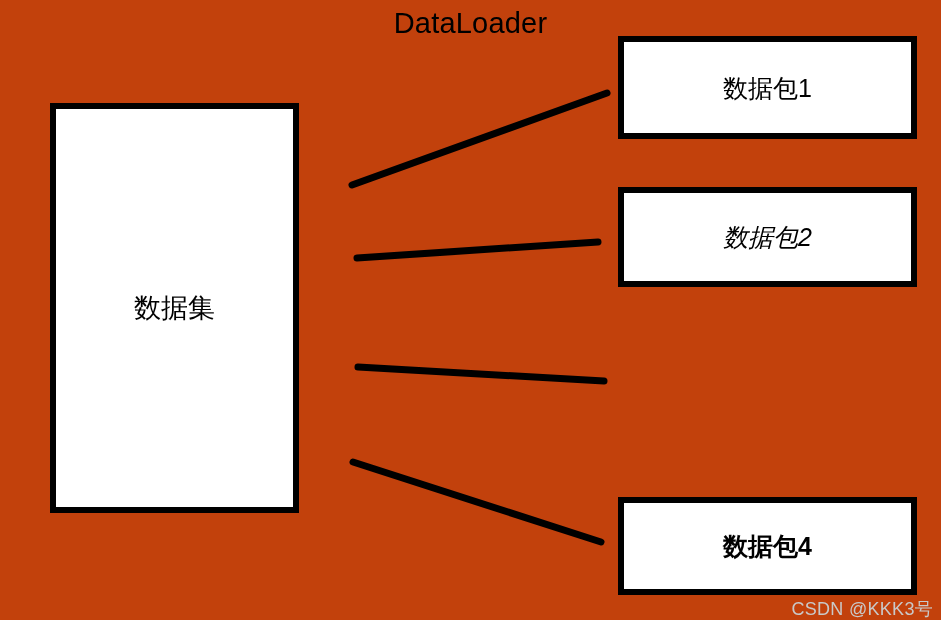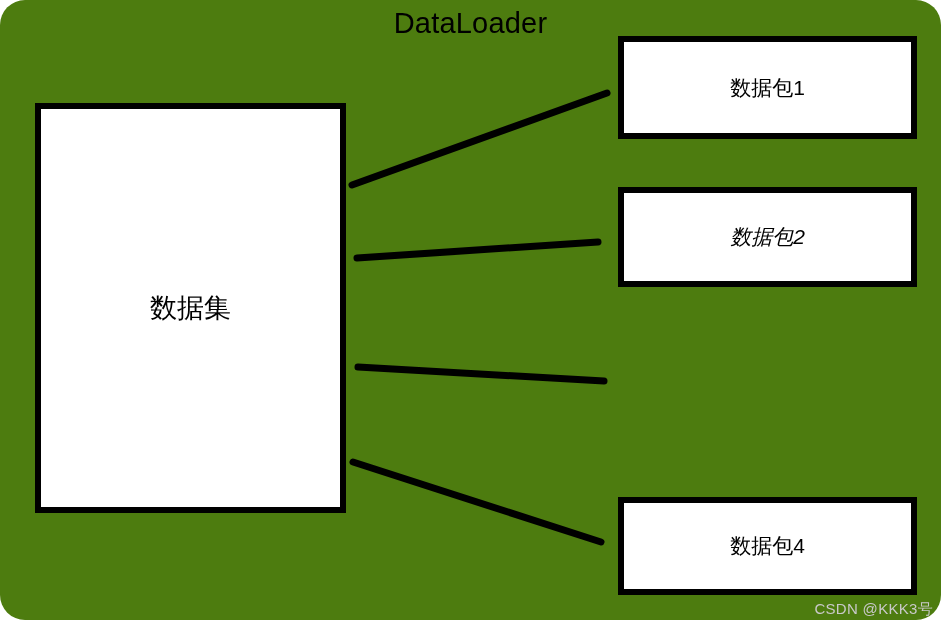--- a/index.html
+++ b/index.html
@@ -8,23 +8,22 @@
     padding: 0;
     background: #ffffff;
   }
   body {
     font-family: "Liberation Sans", "DejaVu Sans", sans-serif;
   }
   #canvas {
     position: relative;
     width: 941px;
     height: 620px;
-    background: #4d7c0f;
+    background: #c2410c;
     overflow: hidden;
-    border-radius: 25px;
   }
 
   
   .diagram-title {
     position: absolute;
     left: 0;
     top: 6px;
     width: 941px;
     text-align: center;
     font-size: 29px;
@@ -42,45 +41,45 @@
     background: #ffffff;
     border: 6px solid #000000;
     display: flex;
     align-items: center;
     justify-content: center;
     color: #000000;
   }
 
   
   .dataset-box {
-    left: 35px;
+    left: 50px;
     top: 103px;
-    width: 311px;
+    width: 249px;
     height: 410px;
   }
   .dataset-label {
     font-size: 27px;
     line-height: 32px;
     white-space: nowrap;
   }
 
   
   .packet-box {
     left: 618px;
     width: 299px;
   }
   .packet-label {
-    font-size: 21px;
+    font-size: 25px;
     line-height: 32px;
     white-space: nowrap;
   }
   .packet-1 { top: 36px;  height: 103px; }
   .packet-2 { top: 187px; height: 100px; font-style: italic; }
   .packet-3 { top: 337px; height: 101px; }
-  .packet-4 { top: 497px; height: 98px;  }
+  .packet-4 { top: 497px; height: 98px; font-weight: bold;  }
 
   
   .connector-layer {
     position: absolute;
     left: 0;
     top: 0;
     width: 941px;
     height: 620px;
     pointer-events: none;
   }
@@ -89,21 +88,21 @@
     stroke-width: 7;
     stroke-linecap: round;
     fill: none;
   }
 
   
   .watermark {
     position: absolute;
     right: 8px;
     bottom: 3px;
-    font-size: 15px;
+    font-size: 18px;
     line-height: 16px;
     color: #c9c9c9;
     white-space: nowrap;
     letter-spacing: 0.3px;
   }
 </style>
 </head>
 <body>
 
 <div id="canvas">

